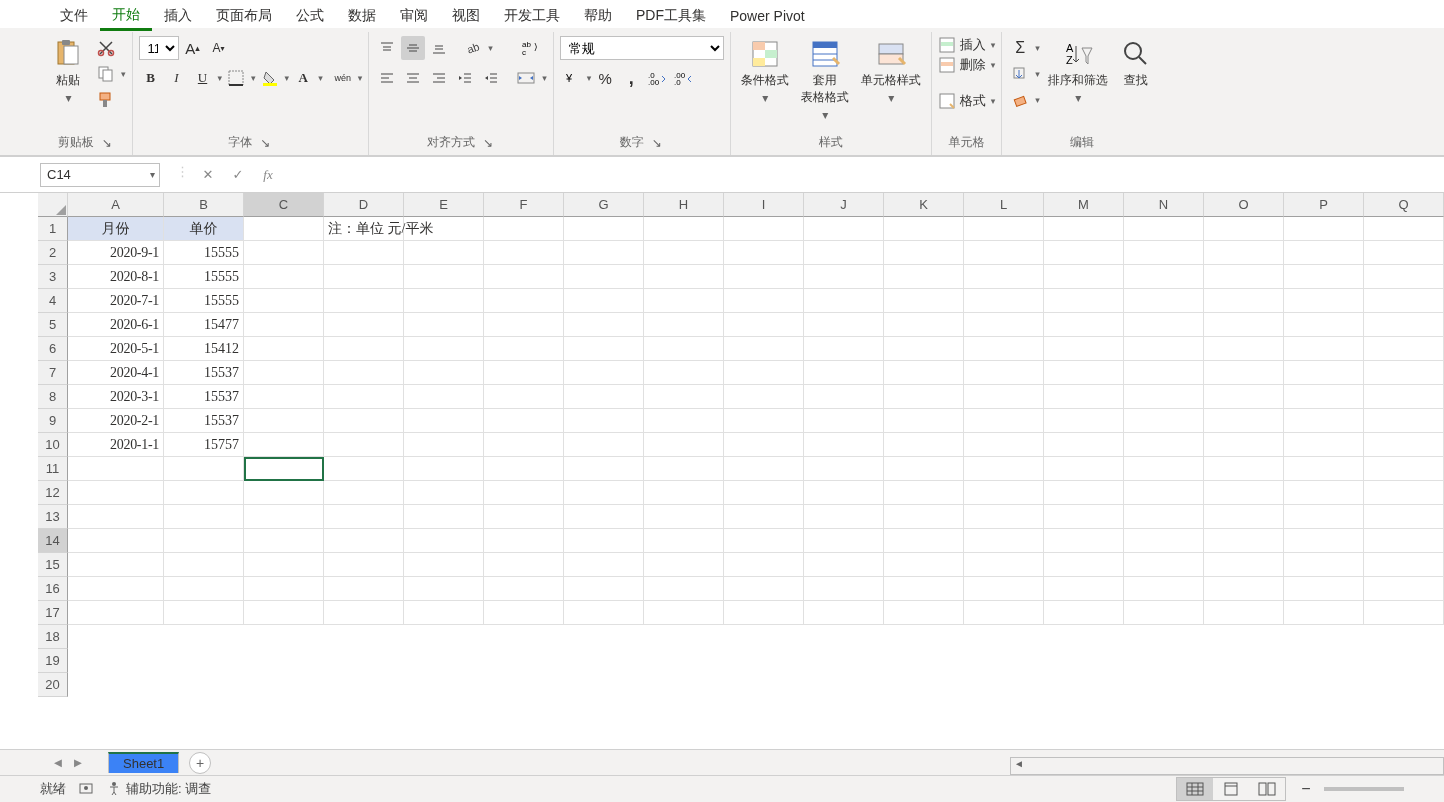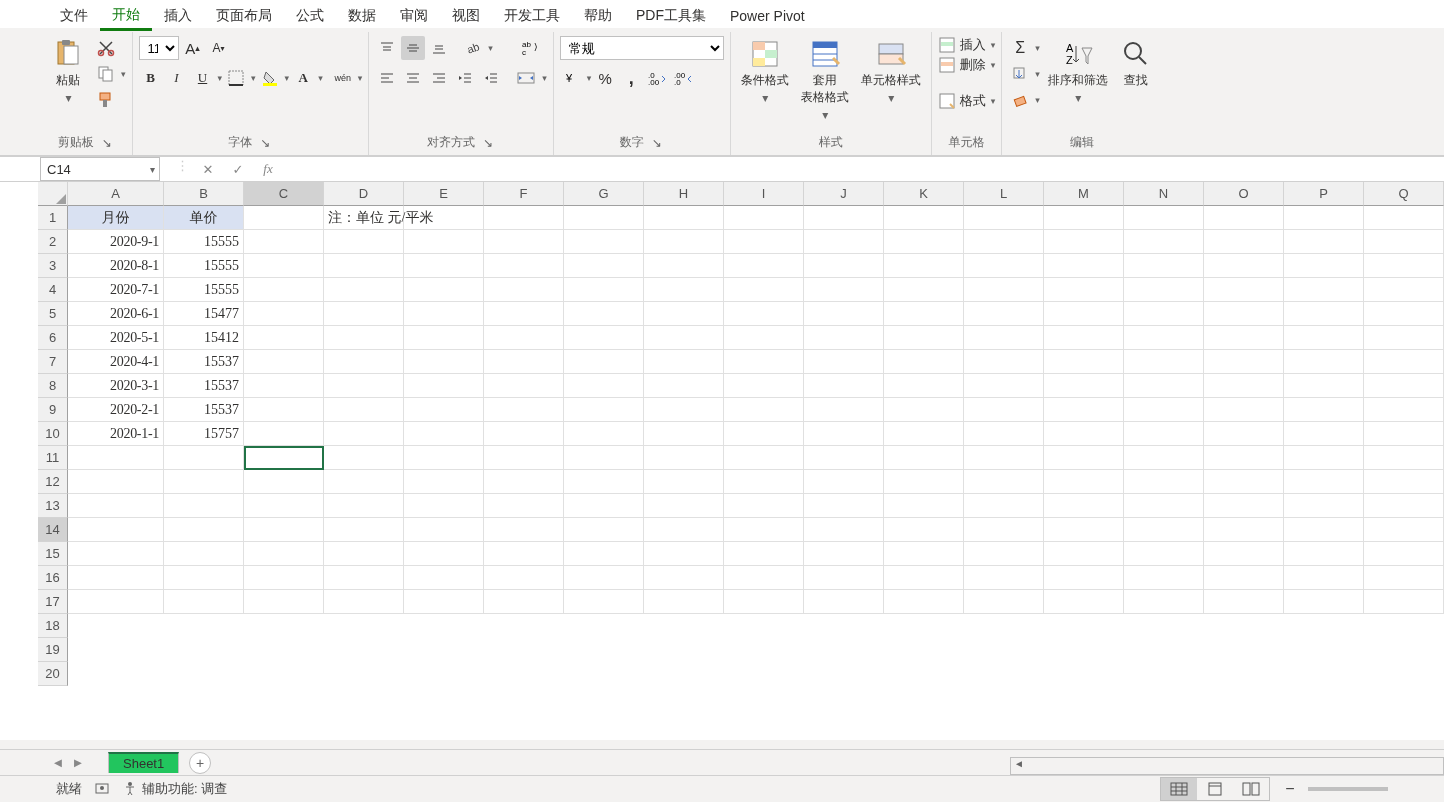--- a/index.html
+++ b/index.html
@@ -22,21 +22,21 @@
 .col { display: flex; flex-direction: column; gap: 2px; }
 .row { display: flex; align-items: center; gap: 2px; }
 .small-btn { width: 24px; height: 24px; display: flex; align-items: center; justify-content: center; cursor: pointer; border-radius: 2px; }
 .dd { font-size: 9px; margin-left: 1px; color: #666; }
 .select { border: 1px solid #c0c0c0; background: #fff; font-size: 13px; height: 24px; padding: 0 4px; }
 .font-name { width: 200px; }
 .font-size { width: 40px; }
 .num-format { width: 164px; }
 
 
-.fb-area { display: flex; align-items: center; background: #fff; border-top: 1px solid #d0d0d0; border-bottom: 1px solid #d0d0d0; height: 26px; }
+.fb-area { display: flex; align-items: center; background: #fff; border-top: 1px solid #d0d0d0; border-bottom: 1px solid #d0d0d0; height: 37px; }
 .name-box { width: 120px; border: 1px solid #c0c0c0; margin: 4px 4px 4px 40px; height: 24px; display: flex; align-items: center; padding: 0 6px; background: #fff; position: relative; }
 .name-box .dd-arrow { position: absolute; right: 4px; font-size: 10px; color: #666; }
 .fb-btns { display: flex; gap: 8px; padding: 0 12px; color: #888; }
 .fb-btn { width: 22px; height: 22px; display: flex; align-items: center; justify-content: center; }
 .fx { font-style: italic; font-family: serif; }
 .formula-input { flex: 1; height: 24px; border: none; padding: 0 8px; background: #fff; }
 
 
 .grid-wrap { position: relative; background: #fff; height: 558px; overflow: hidden; }
 .select-all { position: absolute; left: 38px; top: 0; width: 30px; height: 24px; background: #f0f0f0; border-right: 1px solid #d4d4d4; border-bottom: 1px solid #a0a0a0; display:flex; align-items:flex-end; justify-content:flex-end; }
@@ -50,28 +50,28 @@
 .cell { border-right: 1px solid #e0e0e0; border-bottom: 1px solid #e0e0e0; padding: 0 4px; line-height: 24px; font-size: 14px; font-family: "SimSun", serif; overflow: hidden; white-space: nowrap; }
 .cell.header { background: #d9e1f2; text-align: center; }
 .cell.c-date { text-align: right; letter-spacing: -0.3px; }
 .cell.c-num { text-align: right; }
 .cell.selected { outline: 2px solid #217346; outline-offset: -2px; z-index: 1; }
 .col-h.sel, .row-h.sel { background: #d2d2d2; }
 
 
 .sheet-bar { position: absolute; bottom: 27px; left: 0; right: 0; height: 26px; background: #f3f2f1; border-top: 1px solid #d0d0d0; display: flex; align-items: center; padding-left: 48px; }
 .nav-arrow { width: 20px; color: #888; text-align: center; }
-.sheet-tab { background: #22c55e; border: 1px solid #c0c0c0; border-bottom: none; padding: 2px 14px; font-size: 13px; border-top:2px solid #217346;}
+.sheet-tab { background: #3b82f6; border: 1px solid #c0c0c0; border-bottom: none; padding: 2px 14px; font-size: 13px; border-top:2px solid #217346;}
 .add-sheet { width: 22px; height: 22px; border: 1px solid #c0c0c0; border-radius: 50%; display: flex; align-items: center; justify-content: center; margin-left: 10px; font-size: 14px; color: #666; background:#fff;}
 .hscroll { position:absolute; right:0; bottom:0; left:1010px; height:18px; border:1px solid #c0c0c0; display:flex; align-items:center;}
 .hscroll .arrow { width:16px; height:16px; text-align:center; font-size:10px; color:#666;}
 .hscroll .track { flex:1; }
 
 
-.status { position: absolute; bottom: 0; left: 0; right: 0; height: 27px; background: #f3f2f1; border-top: 1px solid #d0d0d0; display: flex; align-items: center; padding: 0 56px; font-size: 13px; color: #444; }
+.status { position: absolute; bottom: 0; left: 0; right: 0; height: 27px; background: #f3f2f1; border-top: 1px solid #d0d0d0; display: flex; align-items: center; padding: 0 40px; font-size: 13px; color: #444; }
 .status .sep { flex: 1; }
 .view-btns { display: flex; gap: 0; border:1px solid #c0c0c0;}
 .view-btn { width: 36px; height: 22px; display: flex; align-items: center; justify-content: center;}
 .view-btn.active { background: #d0d0d0; }
 .zoom { display: flex; align-items: center; gap: 8px; margin-left: 10px; }
 .zoom-btn { width: 20px; text-align: center; font-size: 16px; color: #444; }
 
 svg { pointer-events: none; }
 .left-strip { position:absolute; left:0; top:0; width:38px; height:100%; background:#fff;}
 </style>

